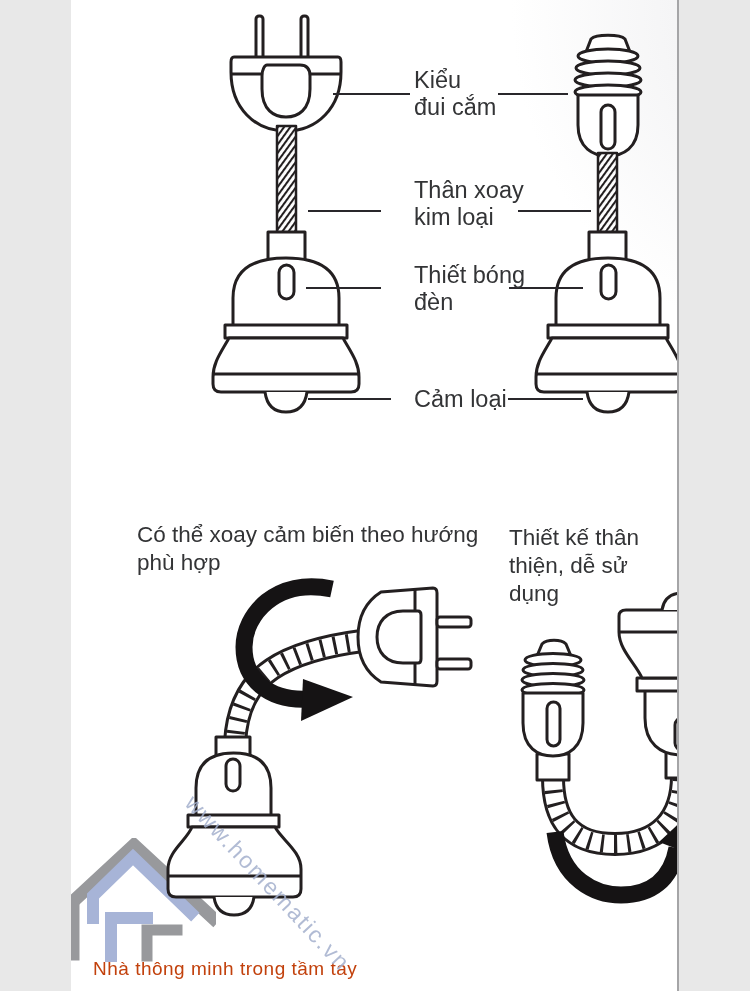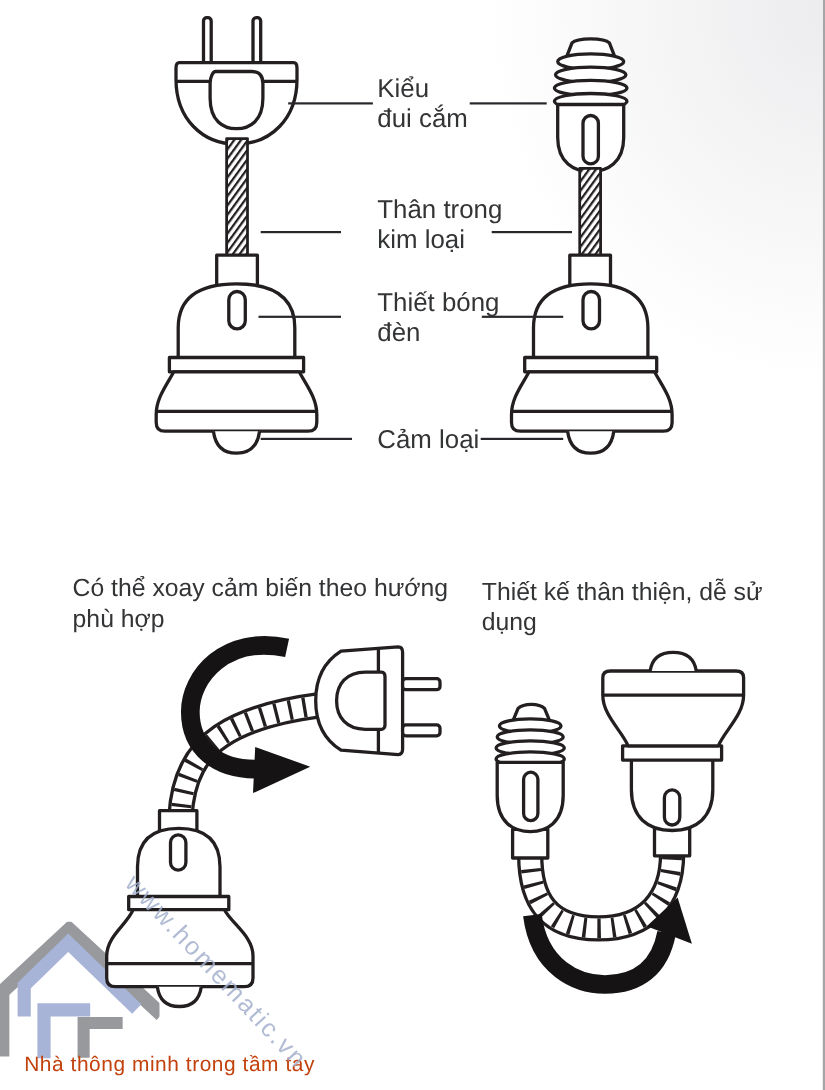--- a/index.html
+++ b/index.html
@@ -1,17 +1,17 @@
 <!DOCTYPE html>
 <html><head>
 <meta charset="utf-8">
 <style>
   html,body{margin:0;padding:0;background:#e8e8e8;}
   #canvas{
-    position:relative;width:750px;height:991px;margin:0 auto;
+    position:relative;width:608px;height:991px;margin:0 auto;
     background:#ffffff;overflow:hidden;box-sizing:border-box;
     border-right:2px solid #a5a5a7;
     font-family:"Liberation Sans", sans-serif;
   }
   .shade{
     position:absolute;left:330px;top:0;width:420px;height:500px;z-index:0;
     background:radial-gradient(ellipse 430px 470px at 100% 2%, #ececee 0%, rgba(236,236,238,0) 72%);
   }
   .fig{position:absolute;z-index:2;}
   .leader{position:absolute;height:2px;background:#29272b;z-index:3;}
@@ -116,21 +116,21 @@
   <div class="leader" style="left:427px;top:93px;width:70px"></div>
   <div class="leader" style="left:237px;top:210px;width:73px"></div>
   <div class="leader" style="left:447px;top:210px;width:73px"></div>
   <div class="leader" style="left:235px;top:287px;width:75px"></div>
   <div class="leader" style="left:438px;top:287px;width:74px"></div>
   <div class="leader" style="left:237px;top:398px;width:83px"></div>
   <div class="leader" style="left:437px;top:398px;width:75px"></div>
 
   <div class="part-label" style="left:343px;top:67px">Kiểu
 đui cắm</div>
-  <div class="part-label" style="left:343px;top:177px">Thân trong
+  <div class="part-label" style="left:343px;top:177px">Thân xoay
 kim loại</div>
   <div class="part-label" style="left:343px;top:262px">Thiết bóng
 đèn</div>
   <div class="part-label" style="left:343px;top:386px">Cảm loại</div>
 
   <div class="caption" style="left:66px;top:521px">Có thể xoay cảm biến theo hướng
 phù hợp</div>
   <div class="caption" style="left:438px;top:524px">Thiết kế thân thiện, dễ sử dụng</div>
 
   <svg class="fig" style="left:85px;top:575px" width="330" height="345" viewBox="0 0 330 345">

